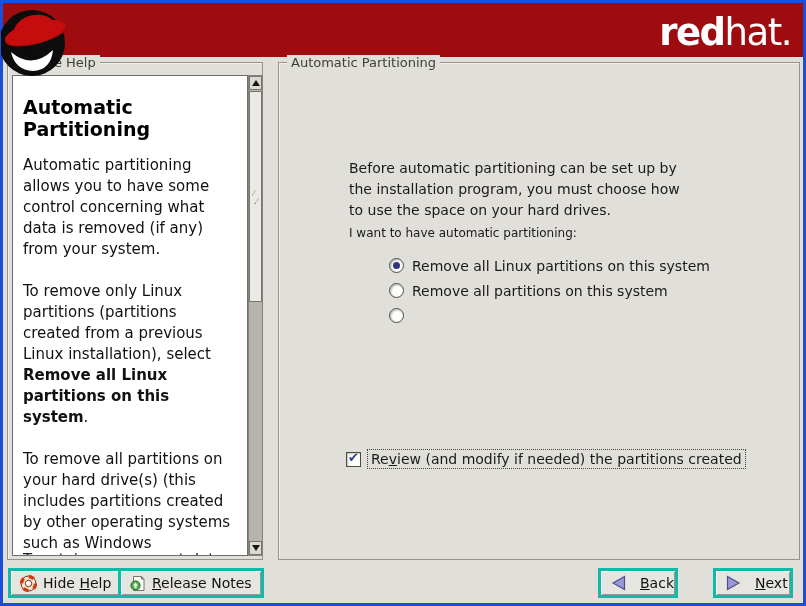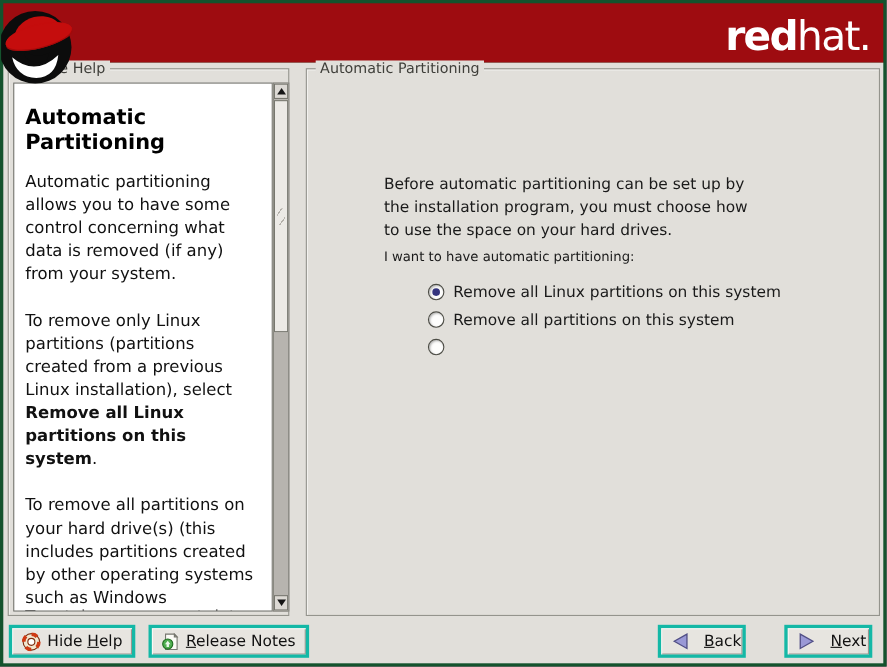--- a/index.html
+++ b/index.html
@@ -1,19 +1,19 @@
 <!DOCTYPE html>
 <html><head>
 <meta charset="utf-8">
 <style>
   * { box-sizing: border-box; margin: 0; padding: 0; }
   html,body { background:#555; }
   .window {
     position: relative; width: 806px; height: 606px;
-    background: #14532d; overflow: hidden;
+    background: #1d4ed8; overflow: hidden;
     font-family: "DejaVu Sans", "Liberation Sans", sans-serif;
     color: #1a1a1a;
     padding-left: 30px;
   }
   
   .banner { position:absolute; left:3px; top:3px; width:800px; height:54px; background:#9e0c10; }
   .brand { position:absolute; right:12px; top:8px; color:#fff; font-size:37px; letter-spacing:-1.5px; }
   .brand .b { font-weight:bold; }
   .logo { position:absolute; left:1px; top:0; z-index:6; }
   
@@ -64,21 +64,21 @@
   .cb.on::after { content:"✔"; position:absolute; left:1px; top:-3px; font-size:13px; font-weight:bold; color:#2d3f8e; }
   .review { position:absolute; left:67px; top:386px; display:flex; align-items:center; gap:6px; }
   .review-label { font-size:14px; border:1px dotted #44443f; padding:1px 3px; }
   .review-label .mn { text-decoration:underline; }
   
   .btn { position:absolute; top:511px; height:30px; background:#e7e5e0;
          border:3px solid #14b8a6; box-shadow: inset 1px 1px 0 #fbfaf7, inset -1px -1px 0 #99968f;
          display:flex; align-items:center; padding:0 9px; gap:6px; font-size:14px; color:#111; cursor:default; }
   .btn .mn { text-decoration:underline; }
   .btn-hide-help { left:5px; }
-  .btn-release { left:132px; }
+  .btn-release { left:115px; }
   .btn-back { left:595px; width:80px; gap:14px; padding-left:10px; }
   .btn-next { left:710px; width:80px; gap:14px; padding-left:10px; }
   .icon { flex:0 0 auto; display:block; }
 </style>
 </head>
 <body>
 
 <div class="window">
 
   <div class="banner">
@@ -139,20 +139,24 @@
           <span class="radio"></span>
           <span class="radio-label">Remove all partitions on this system</span>
         </div>
         <div class="radio-row">
           <span class="radio"></span>
         </div>
       </div>
 
 
 
+      <div class="review">
+        <span class="cb on"></span>
+        <span class="review-label"><span>Re</span><span class="mn">v</span><span>iew (and modify if needed) the partitions created</span></span>
+      </div>
     </div>
 
     <div class="btn btn-hide-help">
       <svg class="icon" width="17" height="17" viewBox="0 0 17 17">
         <circle cx="8.5" cy="8.5" r="7.5" fill="#f0e6cf" stroke="#7c2d0e" stroke-width="1"></circle>
         <circle cx="8.5" cy="8.5" r="7" fill="none" stroke="#cf3a14" stroke-width="3.4" stroke-dasharray="5.5 5.5"></circle>
         <circle cx="8.5" cy="8.5" r="3.2" fill="#fff" stroke="#7c2d0e" stroke-width="1"></circle>
       </svg>
       <span><span>Hide </span><span class="mn">H</span><span>elp</span></span>
     </div>

